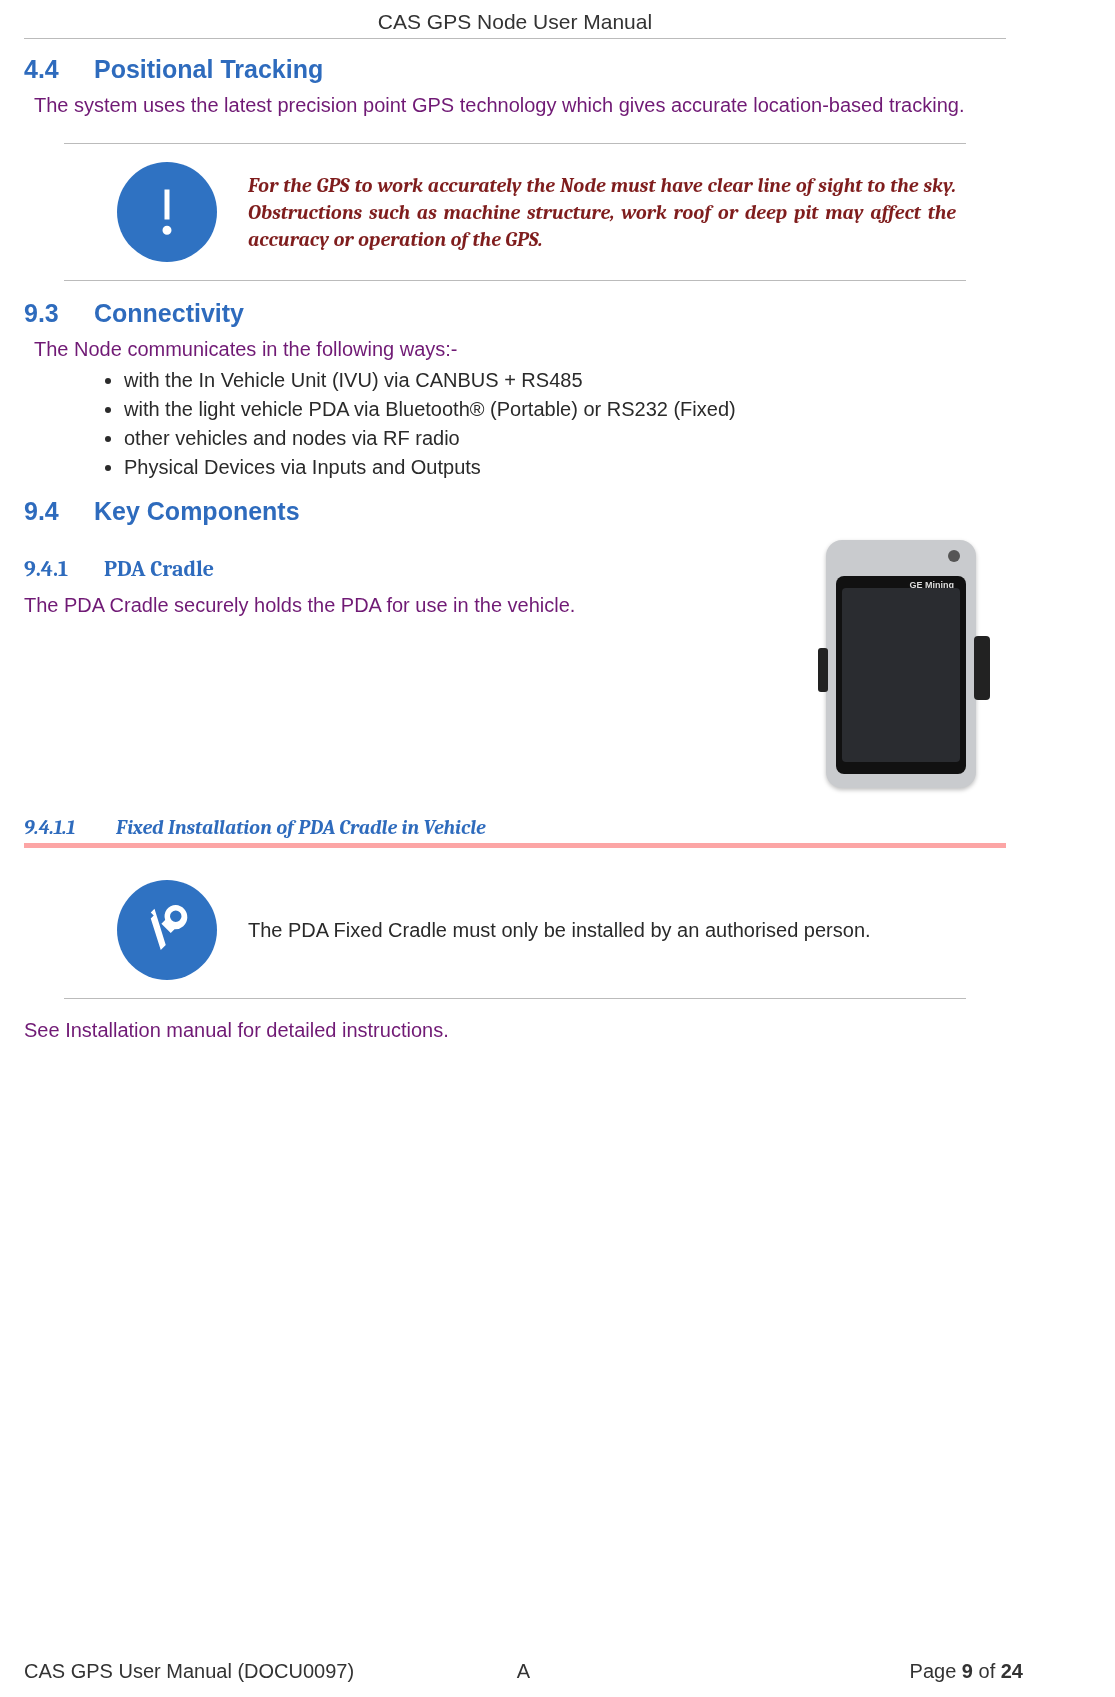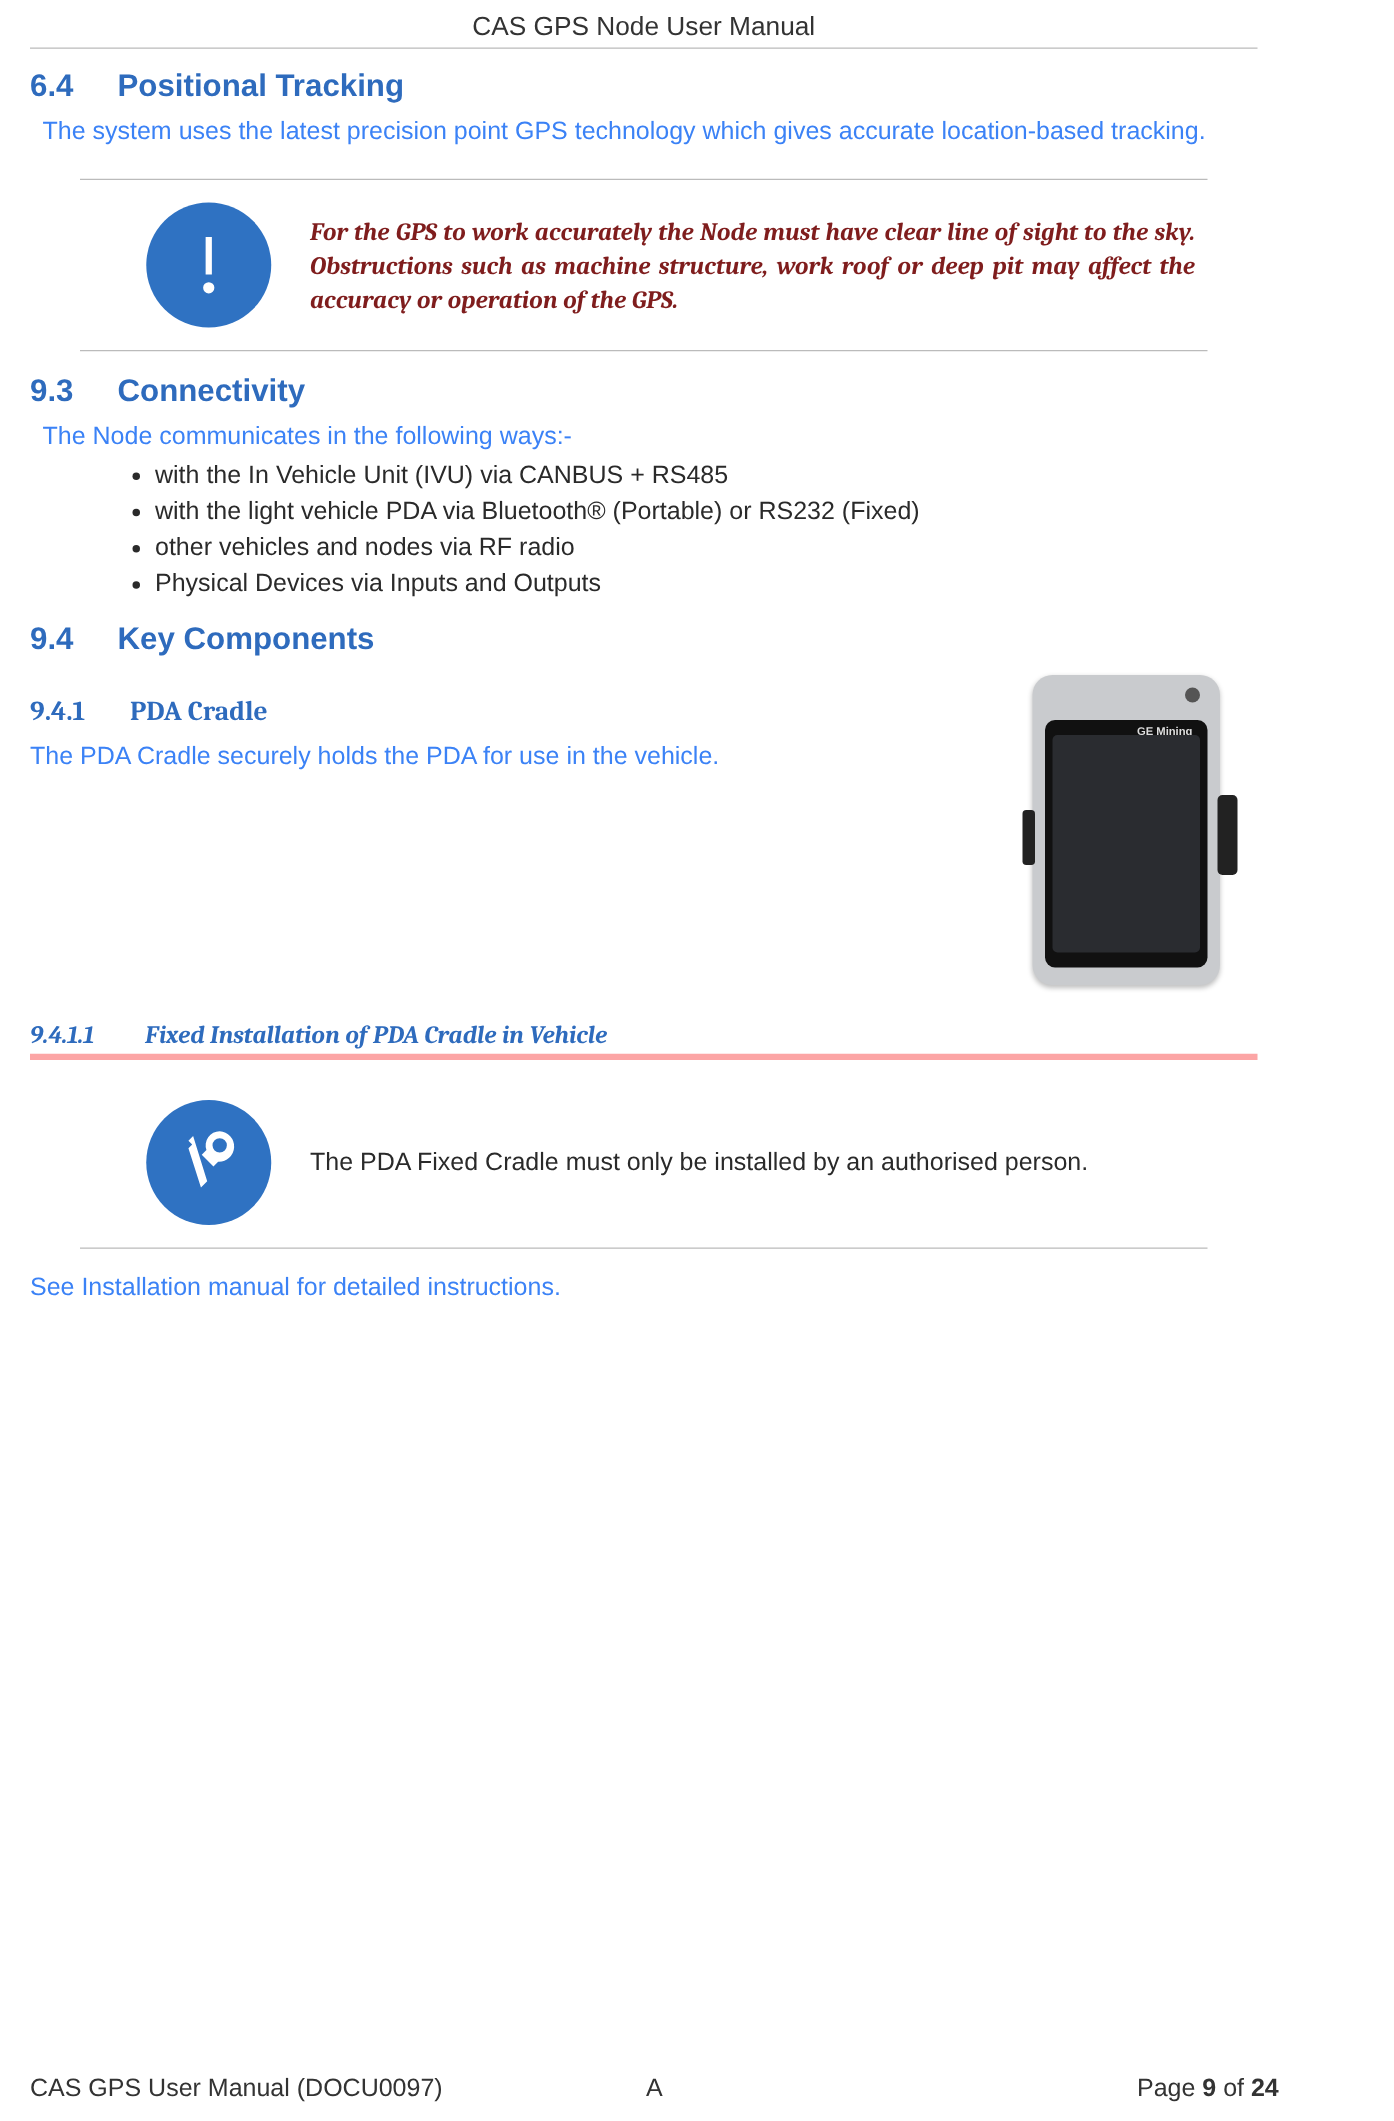--- a/index.html
+++ b/index.html
@@ -58,21 +58,21 @@
     margin: 28px 0 6px 0;
     border-bottom: 5px solid #fca5a5;
     padding-bottom: 4px;
   }
   .subsub-heading .num {
     display: inline-block;
     width: 92px;
   }
   .body-text {
     font-size: 20px;
-    color: #3b82f6;
+    color: #701a75;
     margin: 6px 0 14px 10px;
     line-height: 1.35;
   }
   .callout-wrap {
     margin: 24px 40px 18px 40px;
   }
   .callout-hr {
     border: none;
     border-top: 1px solid #bbb;
     margin: 0;
@@ -242,21 +242,21 @@
 </style>
 </head>
 <body>
 
 <div class="page">
 
   <div class="header-title">CAS GPS Node User Manual</div>
   <hr class="header-rule">
 
   <div class="section-heading">
-    <span class="num">6.4</span><span>Positional Tracking</span>
+    <span class="num">4.4</span><span>Positional Tracking</span>
   </div>
   <div class="body-text">The system uses the latest precision point GPS technology which gives accurate location-based tracking.</div>
 
   <div class="callout-wrap">
     <hr class="callout-hr">
     <div class="callout">
       <div class="icon-col">
         <div class="circle-icon">
           <svg viewBox="0 0 24 24">
               <path d="M11 3h2v12h-2V3zm1 14.5a1.8 1.8 0 1 1 0 3.6 1.8 1.8 0 0 1 0-3.6z"></path>

